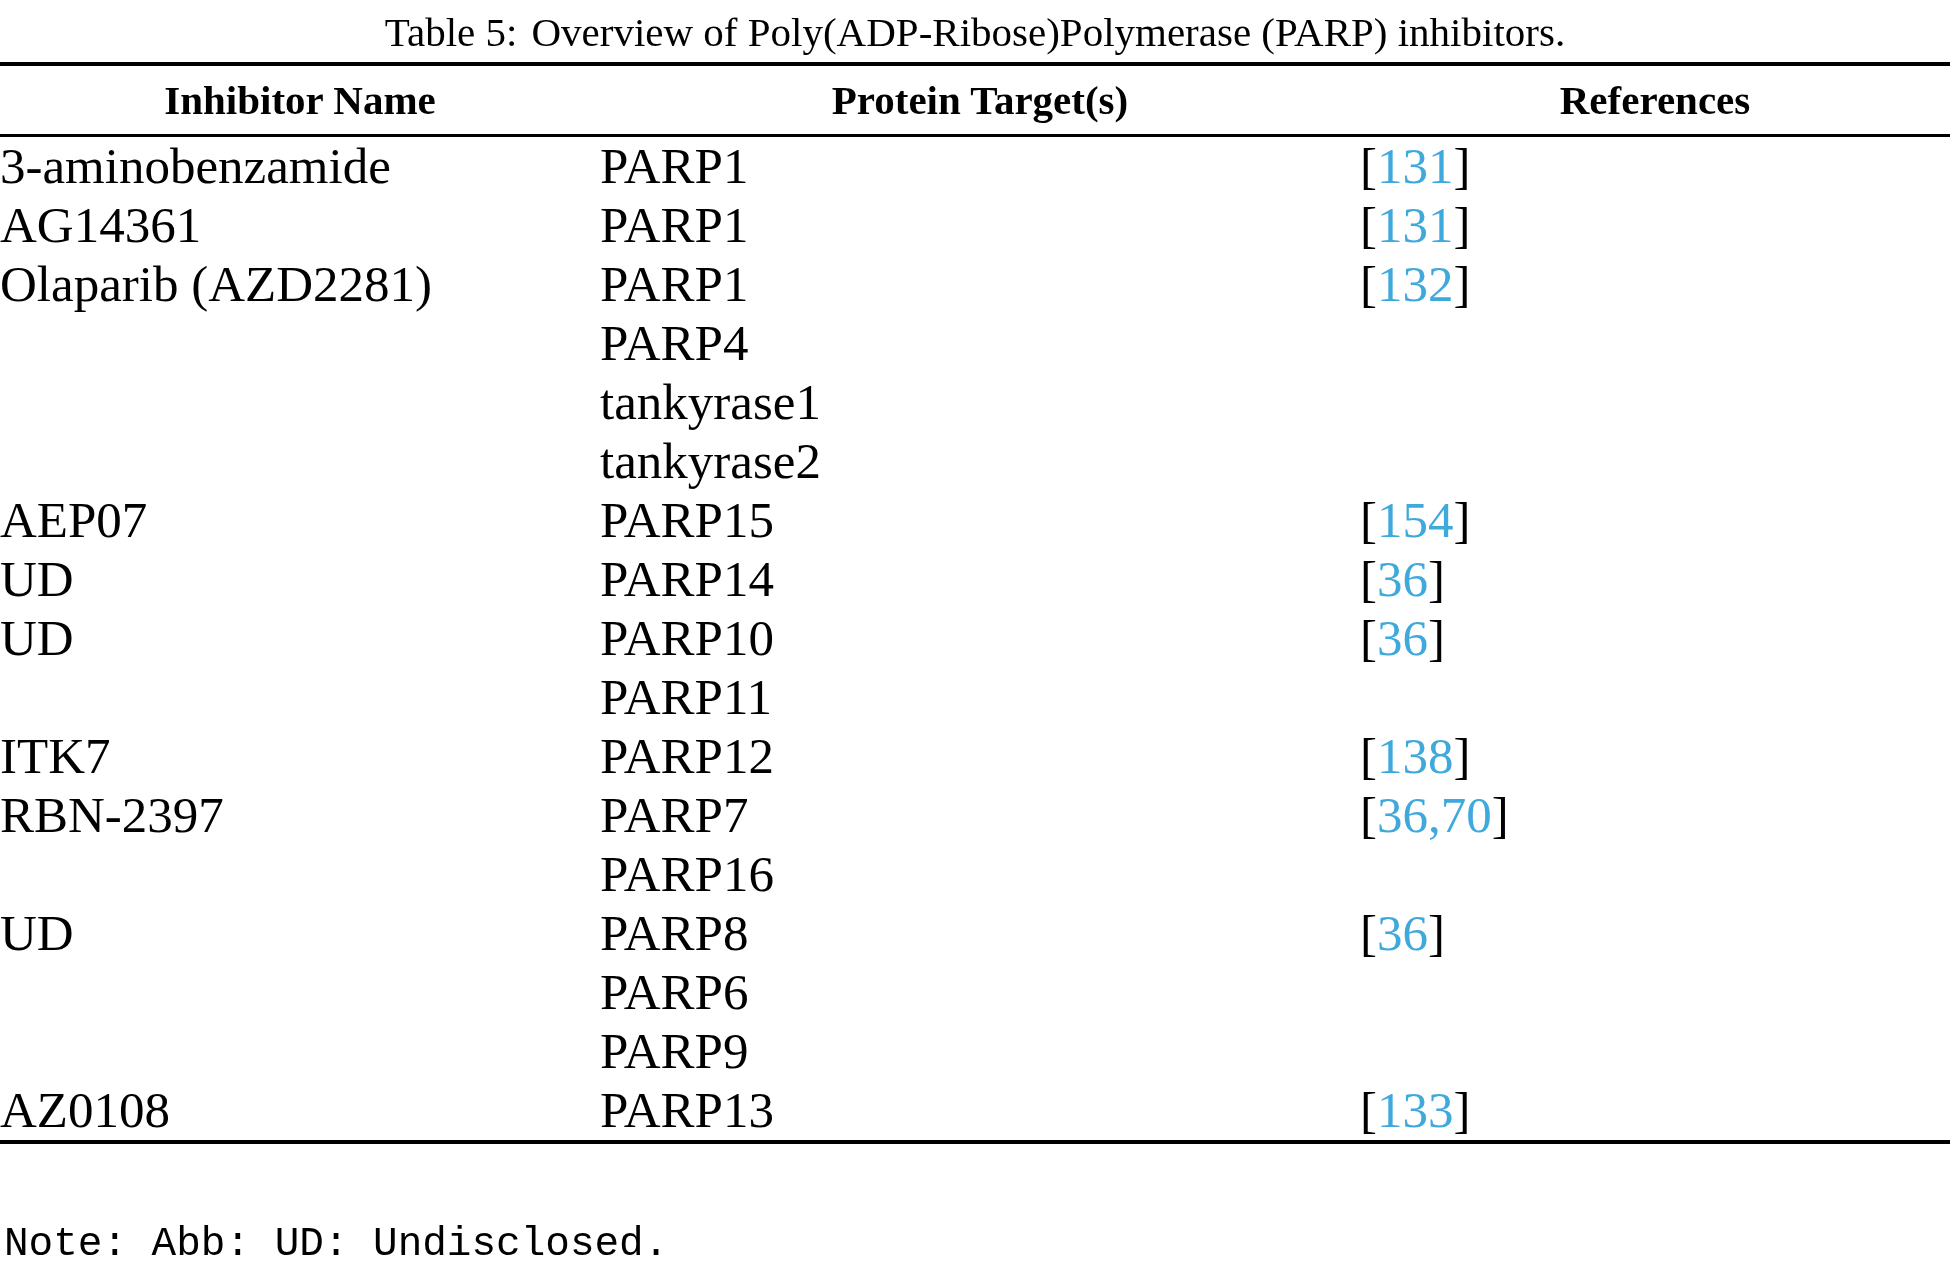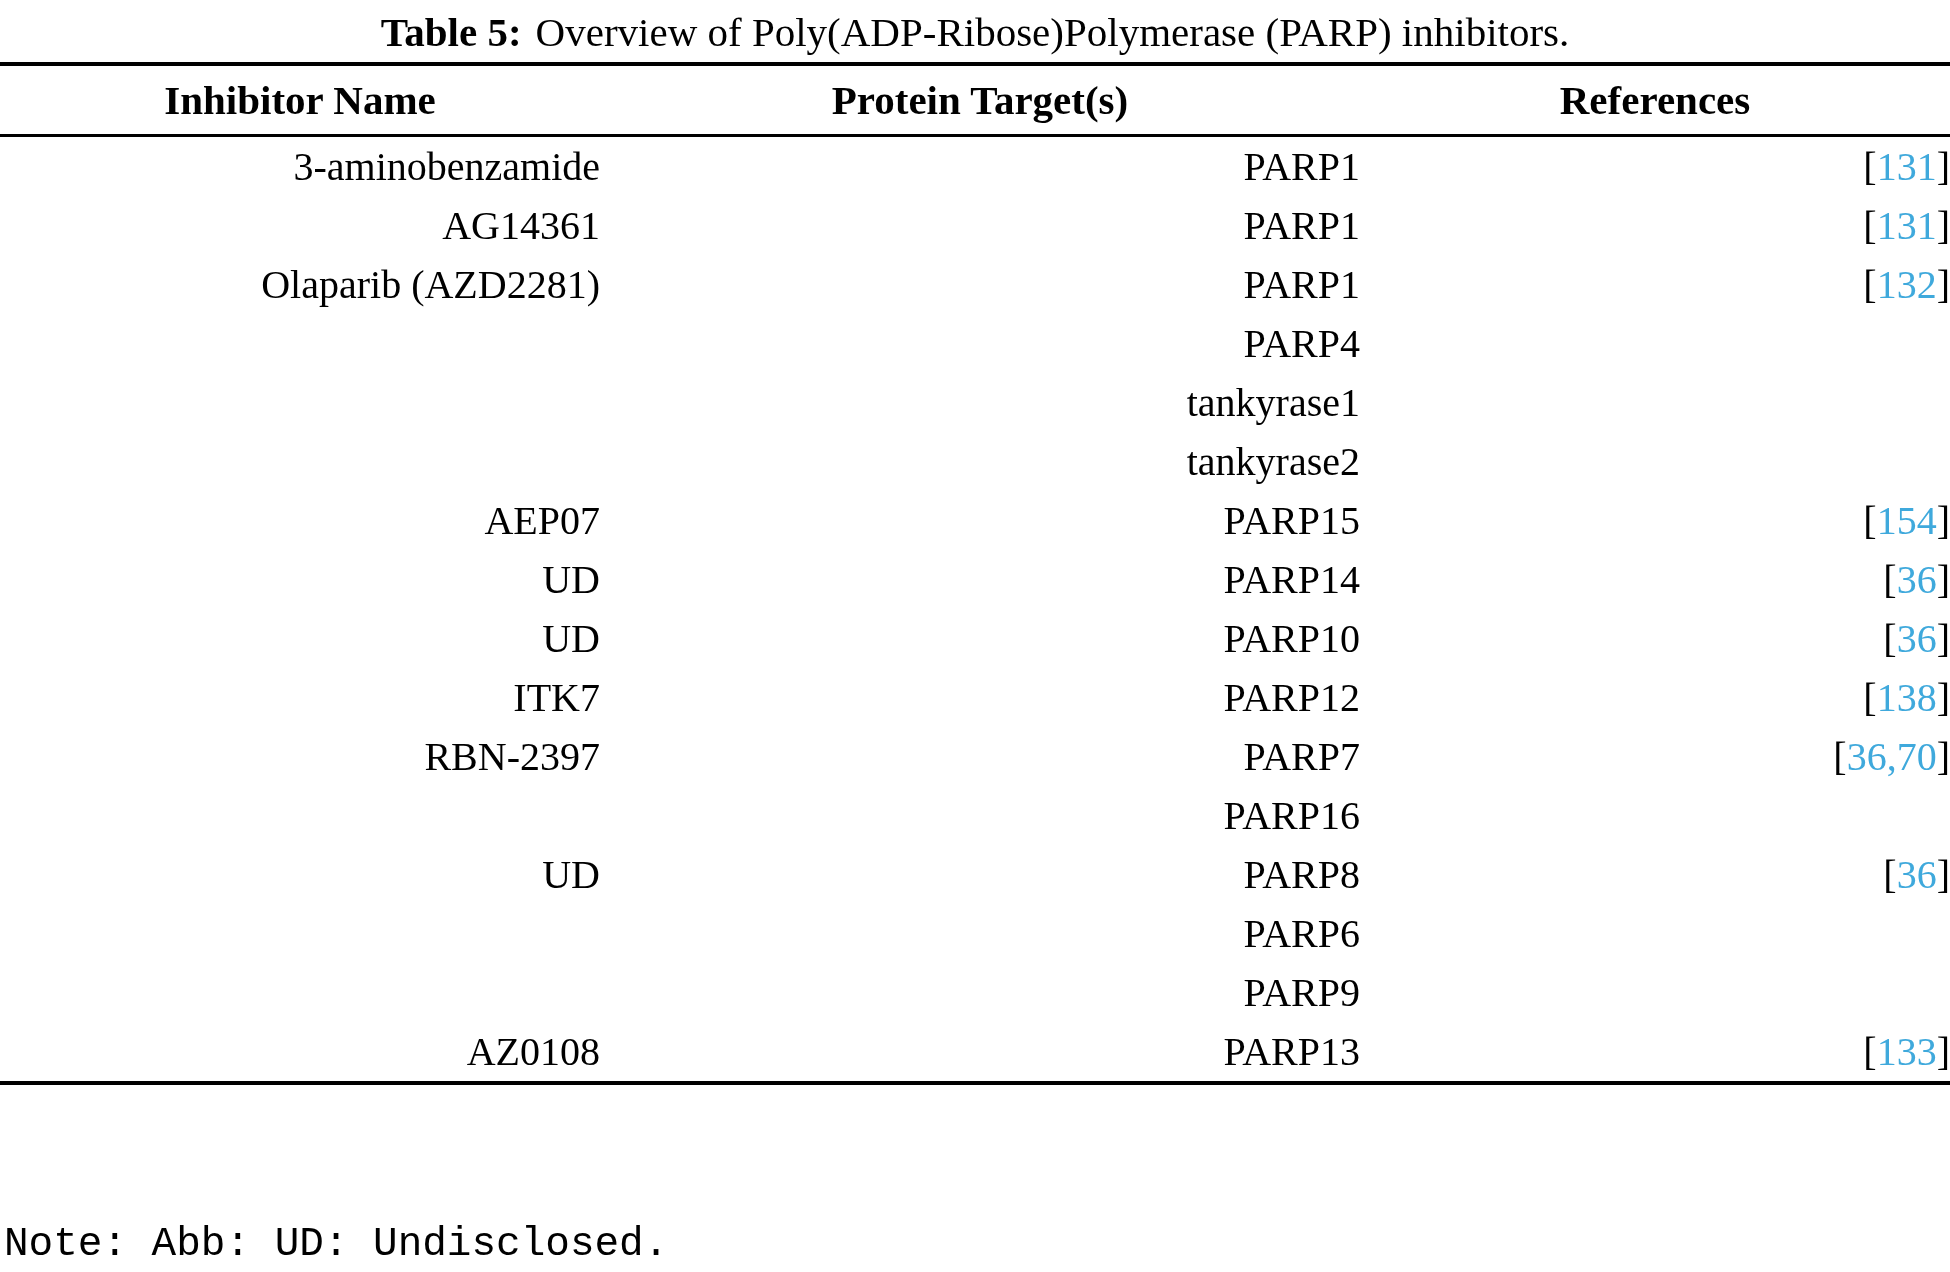--- a/index.html
+++ b/index.html
@@ -16,21 +16,21 @@
   .caption {
     position: absolute;
     top: 8px;
     left: 0;
     width: 100%;
     text-align: center;
     font-size: 41px;
     line-height: 1.2;
     white-space: nowrap;
   }
-  .cap-label { font-weight: bold; margin-right: 14px; }
+  .cap-label { font-weight: normal; margin-right: 14px; }
   table.tbl {
     position: absolute;
     top: 62px;
     left: 0;
     width: 1950px;
     border-collapse: collapse;
     table-layout: fixed;
     border-top: 4px solid #000000;
     border-bottom: 4px solid #000000;
   }
@@ -41,22 +41,22 @@
     height: 68px;
     font-size: 41px;
     font-weight: bold;
     text-align: center;
     vertical-align: middle;
     border-bottom: 3px solid #000000;
     padding: 0;
   }
   .tbl td {
     height: 59px;
-    font-size: 40px;
-    text-align: right;
+    font-size: 51px;
+    text-align: left;
     vertical-align: middle;
     padding: 0;
     line-height: 1;
     white-space: nowrap;
   }
   .blue { color: var(--ref-blue); margin-top: 36px; }
   .ref-link { cursor: pointer; }
   .note {
     position: absolute;
     left: 4px;
@@ -129,20 +129,25 @@
           <td>UD</td>
           <td>PARP14</td>
           <td><span>[</span><span class="blue ref-link">36</span><span>]</span></td>
         </tr>
         <tr>
           <td>UD</td>
           <td>PARP10</td>
           <td><span>[</span><span class="blue ref-link">36</span><span>]</span></td>
         </tr>
         <tr>
+          <td></td>
+          <td>PARP11</td>
+          <td></td>
+        </tr>
+        <tr>
           <td>ITK7</td>
           <td>PARP12</td>
           <td><span>[</span><span class="blue ref-link">138</span><span>]</span></td>
         </tr>
         <tr>
           <td>RBN-2397</td>
           <td>PARP7</td>
           <td><span>[</span><span class="blue ref-link">36</span><span class="blue">,</span><span class="blue ref-link">70</span><span>]</span></td>
         </tr>
         <tr>

